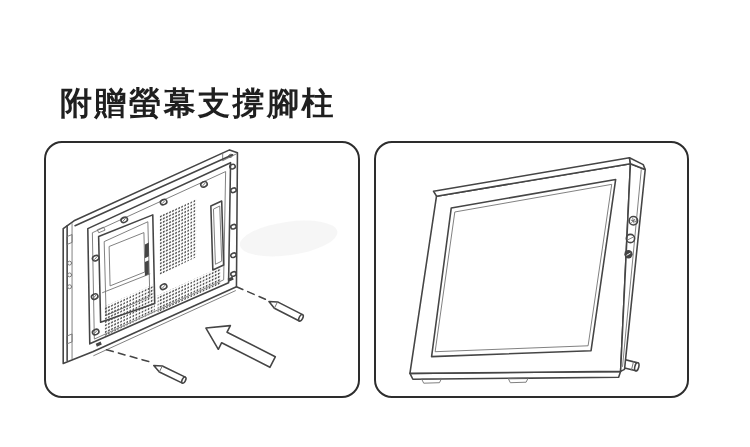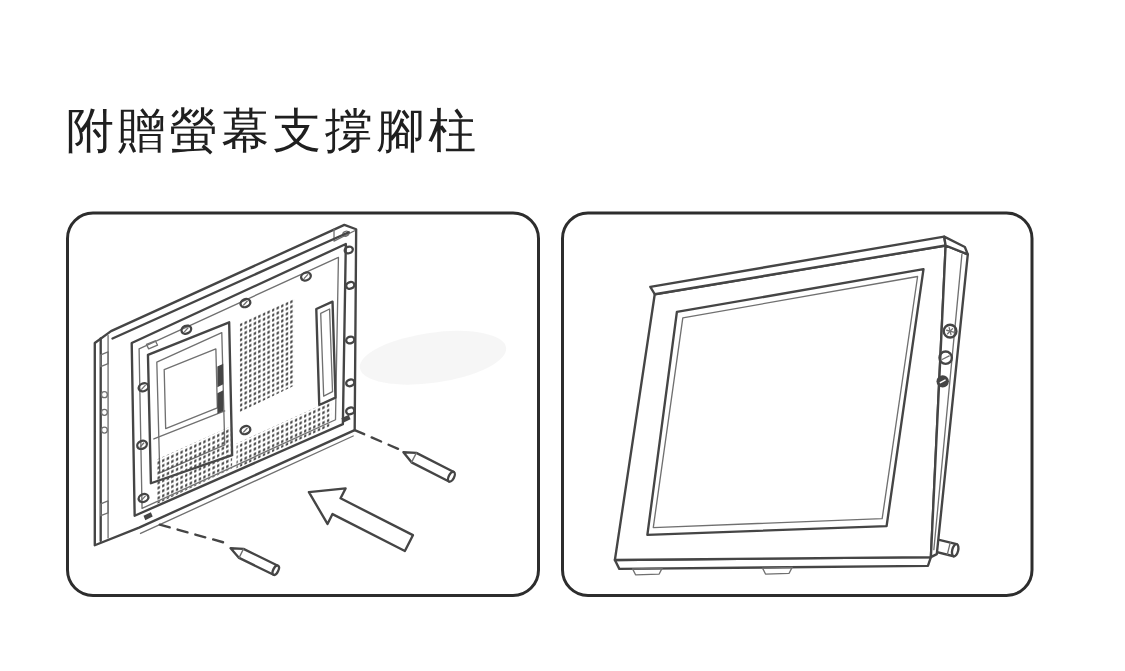--- a/index.html
+++ b/index.html
@@ -6,22 +6,22 @@
     --background:#ffffff; --title-text:#1f1f1f; --panel-border:#2d2d2d;
     --line-art:#454545; --vent-dot:#4a4a4a; --watermark:#f3f3f3;
   }
   html,body{margin:0;padding:0;}
   body{
     width:750px;height:447px;position:relative;overflow:hidden;
     background:var(--background);
     font-family:"Liberation Sans","DejaVu Sans",sans-serif;
   }
   .page-title{
-    position:absolute;left:44px;top:70px;margin:0;
-    font-size:32px;font-weight:400;letter-spacing:2.5px;
+    position:absolute;left:44px;top:70px;margin:16px;
+    font-size:32px;font-weight:700;letter-spacing:2.5px;
     color:var(--title-text);line-height:1.1;
   }
   .panel{
     position:absolute;top:141px;width:316px;height:257px;
     border:2.5px solid var(--panel-border);border-radius:18px;
     box-sizing:border-box;background:#fff;overflow:hidden;
   }
   .panel-left{left:44px;}
   .panel-right{left:374px;width:315px;}
   .panel svg{display:block;width:100%;height:100%;}

